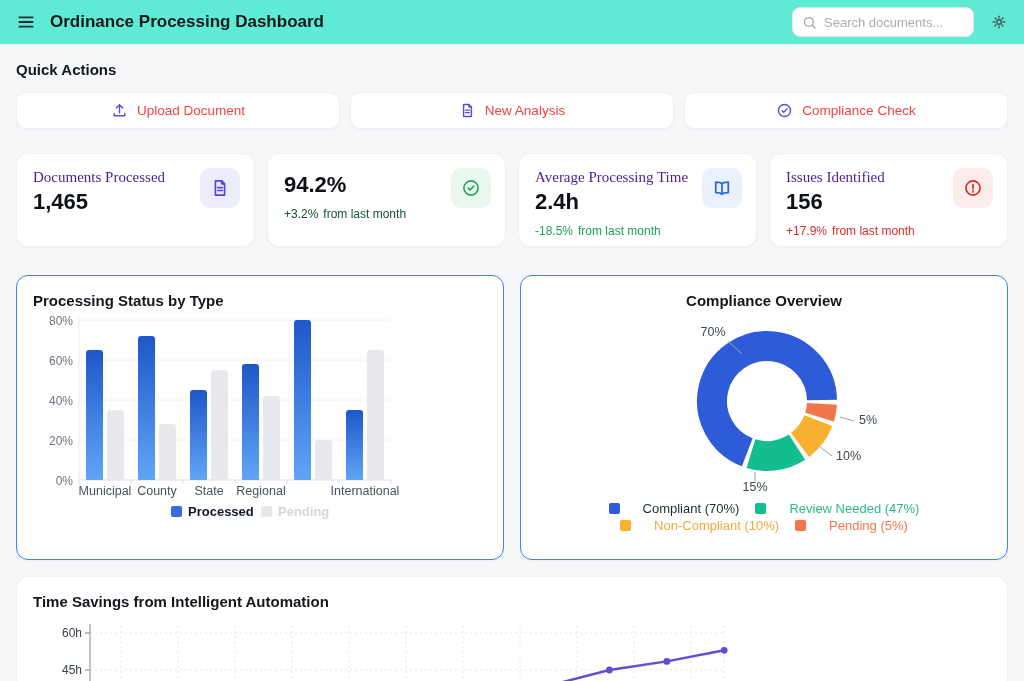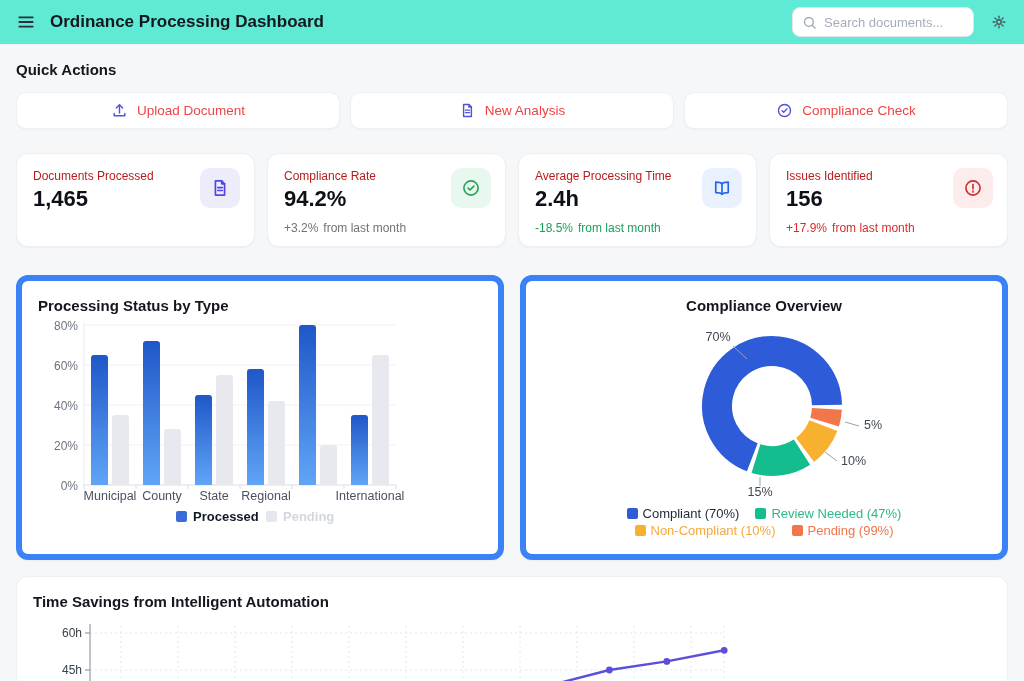--- a/index.html
+++ b/index.html
@@ -28,39 +28,39 @@
   .qa-row { display:flex; gap:10px; }
   .qa-btn { flex:1; height:37px; background:#fff; border:1px solid #eef0f3; border-radius:10px;
             box-shadow:0 1px 2px rgba(16,24,40,.04); display:flex; align-items:center;
             justify-content:center; gap:9px; font-size:13.5px; color:#ef4444; cursor:pointer; }
   .qa-btn svg { color:#5451d6; }
 
   
   .stats-row { display:flex; gap:12px; margin-top:24px; }
   .stat-card { position:relative; flex:1; background:#fff; border:1px solid #eef0f3;
                border-radius:12px; box-shadow:0 1px 2px rgba(16,24,40,.04); padding:15px 16px; height:94px; }
-  .stat-label { font-size:12px; color:#b91c1c; }
+  .stat-label { font-size:15px; color:#4c1d95;font-family:Liberation Serif, serif; }
   .stat-value { font-size:22px; font-weight:bold; color:#0d1117; margin-top:3px; }
   .stat-trend { font-size:12px; margin-top:9px; }
   .stat-trend .sfx { margin-left:5px; }
   .chip { position:absolute; top:14px; right:14px; width:40px; height:40px; border-radius:10px;
           display:flex; align-items:center; justify-content:center; }
 
   
   .charts-row { display:flex; gap:16px; margin-top:28px; }
-  .chart-card { background:#fff; border:6px solid #3b82f6; border-radius:12px;
+  .chart-card { background:#fff; border:1px solid #3b82f6; border-radius:12px;
                 box-shadow:0 1px 2px rgba(16,24,40,.04); padding:16px; height:285px; }
   .chart-card.left  { width:488px; }
   .chart-card.right { width:488px; }
   .chart-title { font-size:15px; font-weight:bold; color:#14171d; }
   .chart-title.centered { text-align:center; }
 
   .donut-legend { display:flex; flex-direction:column; align-items:center; gap:2px; margin-top:2px; }
   .donut-legend .lrow { display:flex; gap:16px; }
-  .legend-item { display:flex; align-items:center; gap:5px; font-size:13px; cursor:pointer; }
+  .legend-item { display:flex; align-items:center; gap:23px; font-size:13px; cursor:pointer; }
   .legend-item .sq { width:11px; height:11px; border-radius:2px; display:inline-block; }
 
   .bottom-card { background:#fff; border:1px solid #eef0f3; border-radius:12px;
                  box-shadow:0 1px 2px rgba(16,24,40,.04); padding:16px; margin-top:16px; height:300px; }
   .bottom-card .chart-title { margin-bottom:8px; }
 
   svg text { font-family:"Liberation Sans", sans-serif; }
 </style>
 </head>
 <body>
@@ -137,23 +137,22 @@
         <svg viewBox="0 0 24 24" width="20" height="20" fill="none" stroke="currentColor" stroke-width="2" stroke-linecap="round" stroke-linejoin="round">
           <path d="M6.5 3.5h7.5l3.5 3.5v13.5H6.5z"></path>
             <path d="M14 3.5V7h3.5"></path>
           <line x1="9.3" y1="11.5" x2="14.8" y2="11.5"></line>
             <line x1="9.3" y1="15" x2="14.8" y2="15"></line>
         </svg>
       </div>
     </div>
 
     <div class="stat-card">
-      <div class="stat-label">Compliance Rate</div>
       <div class="stat-value">94.2%</div>
-      <div class="stat-trend trend" style="color: #737373;">
+      <div class="stat-trend trend" style="color: #14532d;">
         <span>+3.2%</span><span class="sfx">from last month</span>
       </div>
       <div class="chip" style="background: rgb(233, 248, 239); color: rgb(39, 163, 90);">
         <svg viewBox="0 0 24 24" width="20" height="20" fill="none" stroke="currentColor" stroke-width="2" stroke-linecap="round" stroke-linejoin="round">
           <circle cx="12" cy="12" r="8.5"></circle>
             <path d="M8.6 12.2l2.2 2.2 4.6-4.7"></path>
         </svg>
       </div>
     </div>
 
@@ -266,21 +265,21 @@
               <span style="color: rgb(46, 184, 138);">Review Needed (47%)</span>
             </span>
           </div>
           <div class="lrow">
             <span class="legend-item">
               <span class="sq" style="background: rgb(248, 176, 47);"></span>
               <span style="color: rgb(244, 169, 61);">Non-Compliant (10%)</span>
             </span>
             <span class="legend-item">
               <span class="sq" style="background: rgb(241, 118, 74);"></span>
-              <span style="color: rgb(241, 118, 74);">Pending (99%)</span>
+              <span style="color: rgb(241, 118, 74);">Pending (5%)</span>
             </span>
           </div>
         </div>
     </div>
   </div>
 
   <div class="bottom-card">
     <div class="chart-title">Time Savings from Intelligent Automation</div>
     <svg id="line-svg" width="960" height="130" viewBox="0 0 960 130">
         <line x1="88" y1="8" x2="88" y2="128" stroke="#e3e6eb" stroke-dasharray="2 3"></line>

